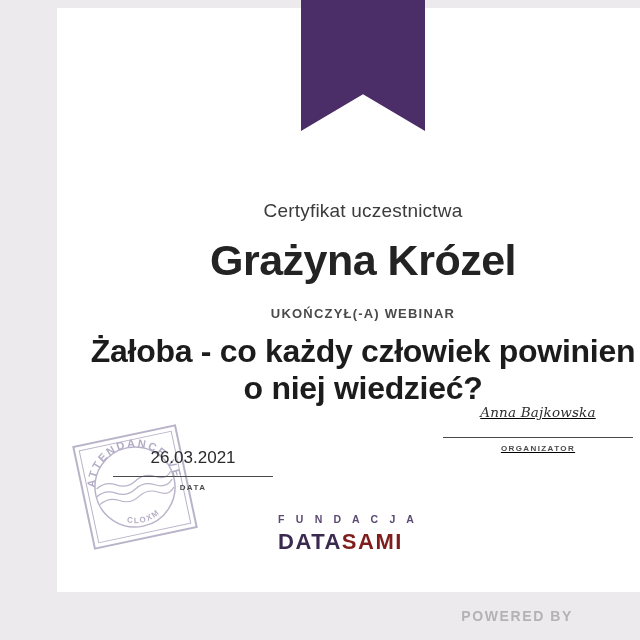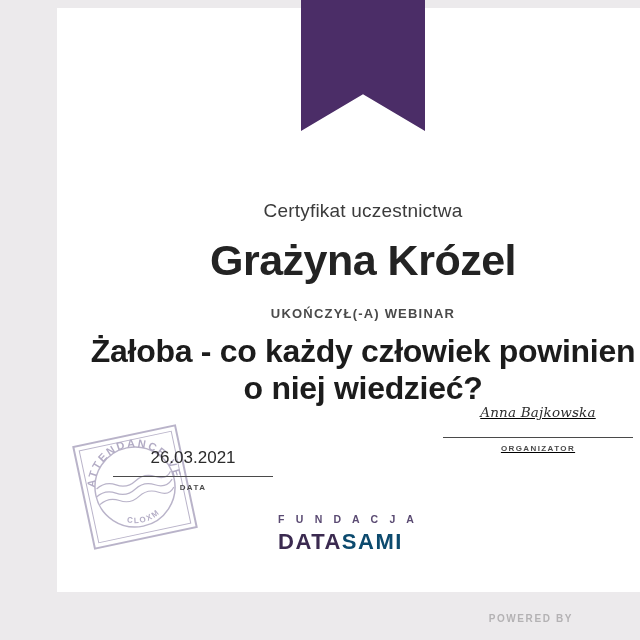--- a/index.html
+++ b/index.html
@@ -157,28 +157,28 @@
     color: #5a4a72;
     margin-bottom: 4px;
   }
   .logo-main {
     font-size: 22px;
     font-weight: bold;
     letter-spacing: 1.5px;
     color: #3b2a50;
   }
   .logo-main .accent {
-    color: #0c4a6e;
+    color: #7f1d1d;
   }
   
   .powered {
     position: absolute;
     right: 14px;
     bottom: 16px;
-    font-size: 10px;
+    font-size: 14px;
     font-weight: bold;
     letter-spacing: 1.6px;
     color: #b4b2b4;
   }
 </style>
 </head>
 <body>
 
 <div class="page">
 

